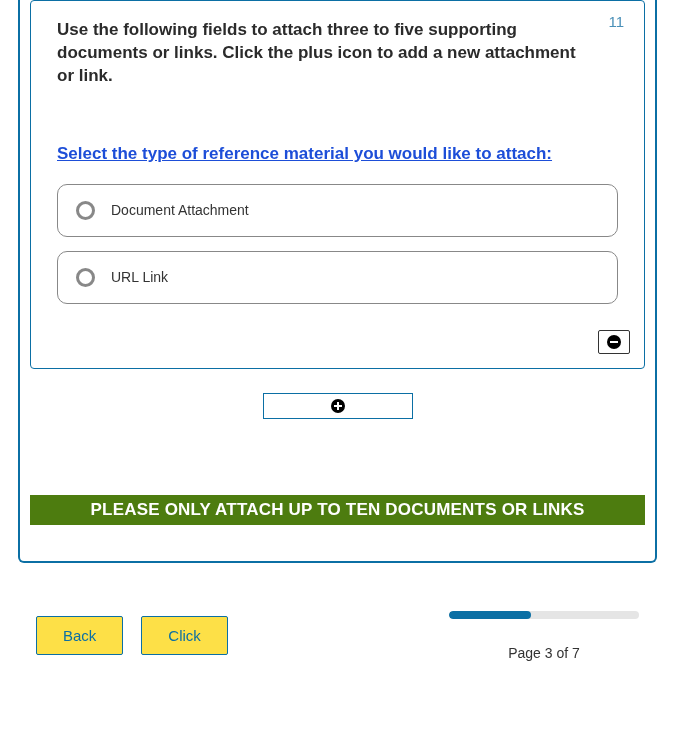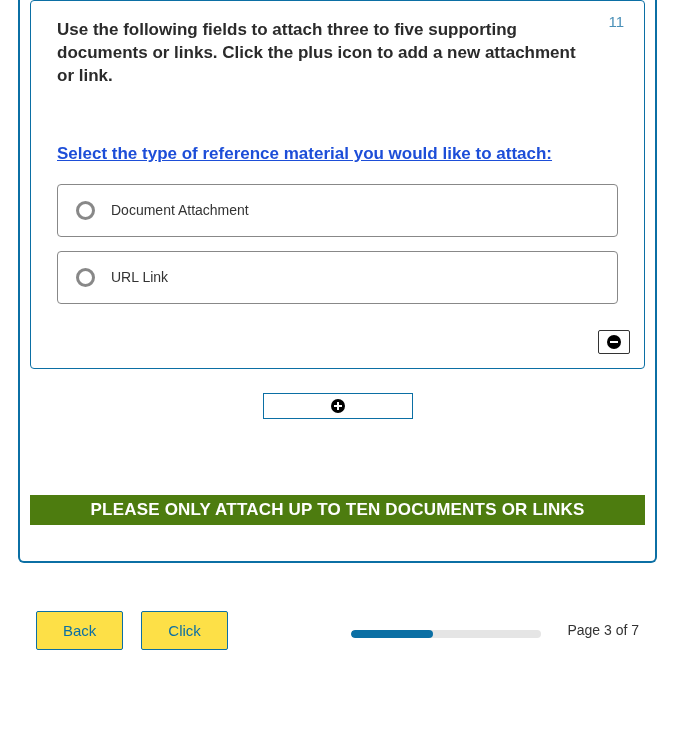--- a/index.html
+++ b/index.html
@@ -42,21 +42,21 @@
   }
   .q-prompt {
     font-weight: 600;
     font-size: 17px;
     color: #1d4ed8;
     margin-bottom: 20px;
     text-decoration: underline;
   }
   .option-box {
     border: 1px solid #888;
-    border-radius: 4px;
+    border-radius: 10px;
     padding: 16px 18px;
     display: flex;
     align-items: center;
     gap: 16px;
     margin-bottom: 14px;
     cursor: pointer;
   }
   .radio-circle {
     width: 19px;
     height: 19px;
@@ -151,22 +151,23 @@
     color: #0b6fa4;
     font-size: 15px;
     padding: 10px 26px;
     margin-right: 18px;
     cursor: pointer;
     border-radius: 2px;
   }
   .footer-right {
     margin-left: auto;
     display: flex;
-    align-items: flex-end;
+    align-items: center;
     gap: 26px;
+    flex-direction: column;
   }
   .progress-bar {
     width: 190px;
     height: 8px;
     background: #e5e5e5;
     border-radius: 5px;
     position: relative;
     overflow: hidden;
   }
   .progress-fill {

